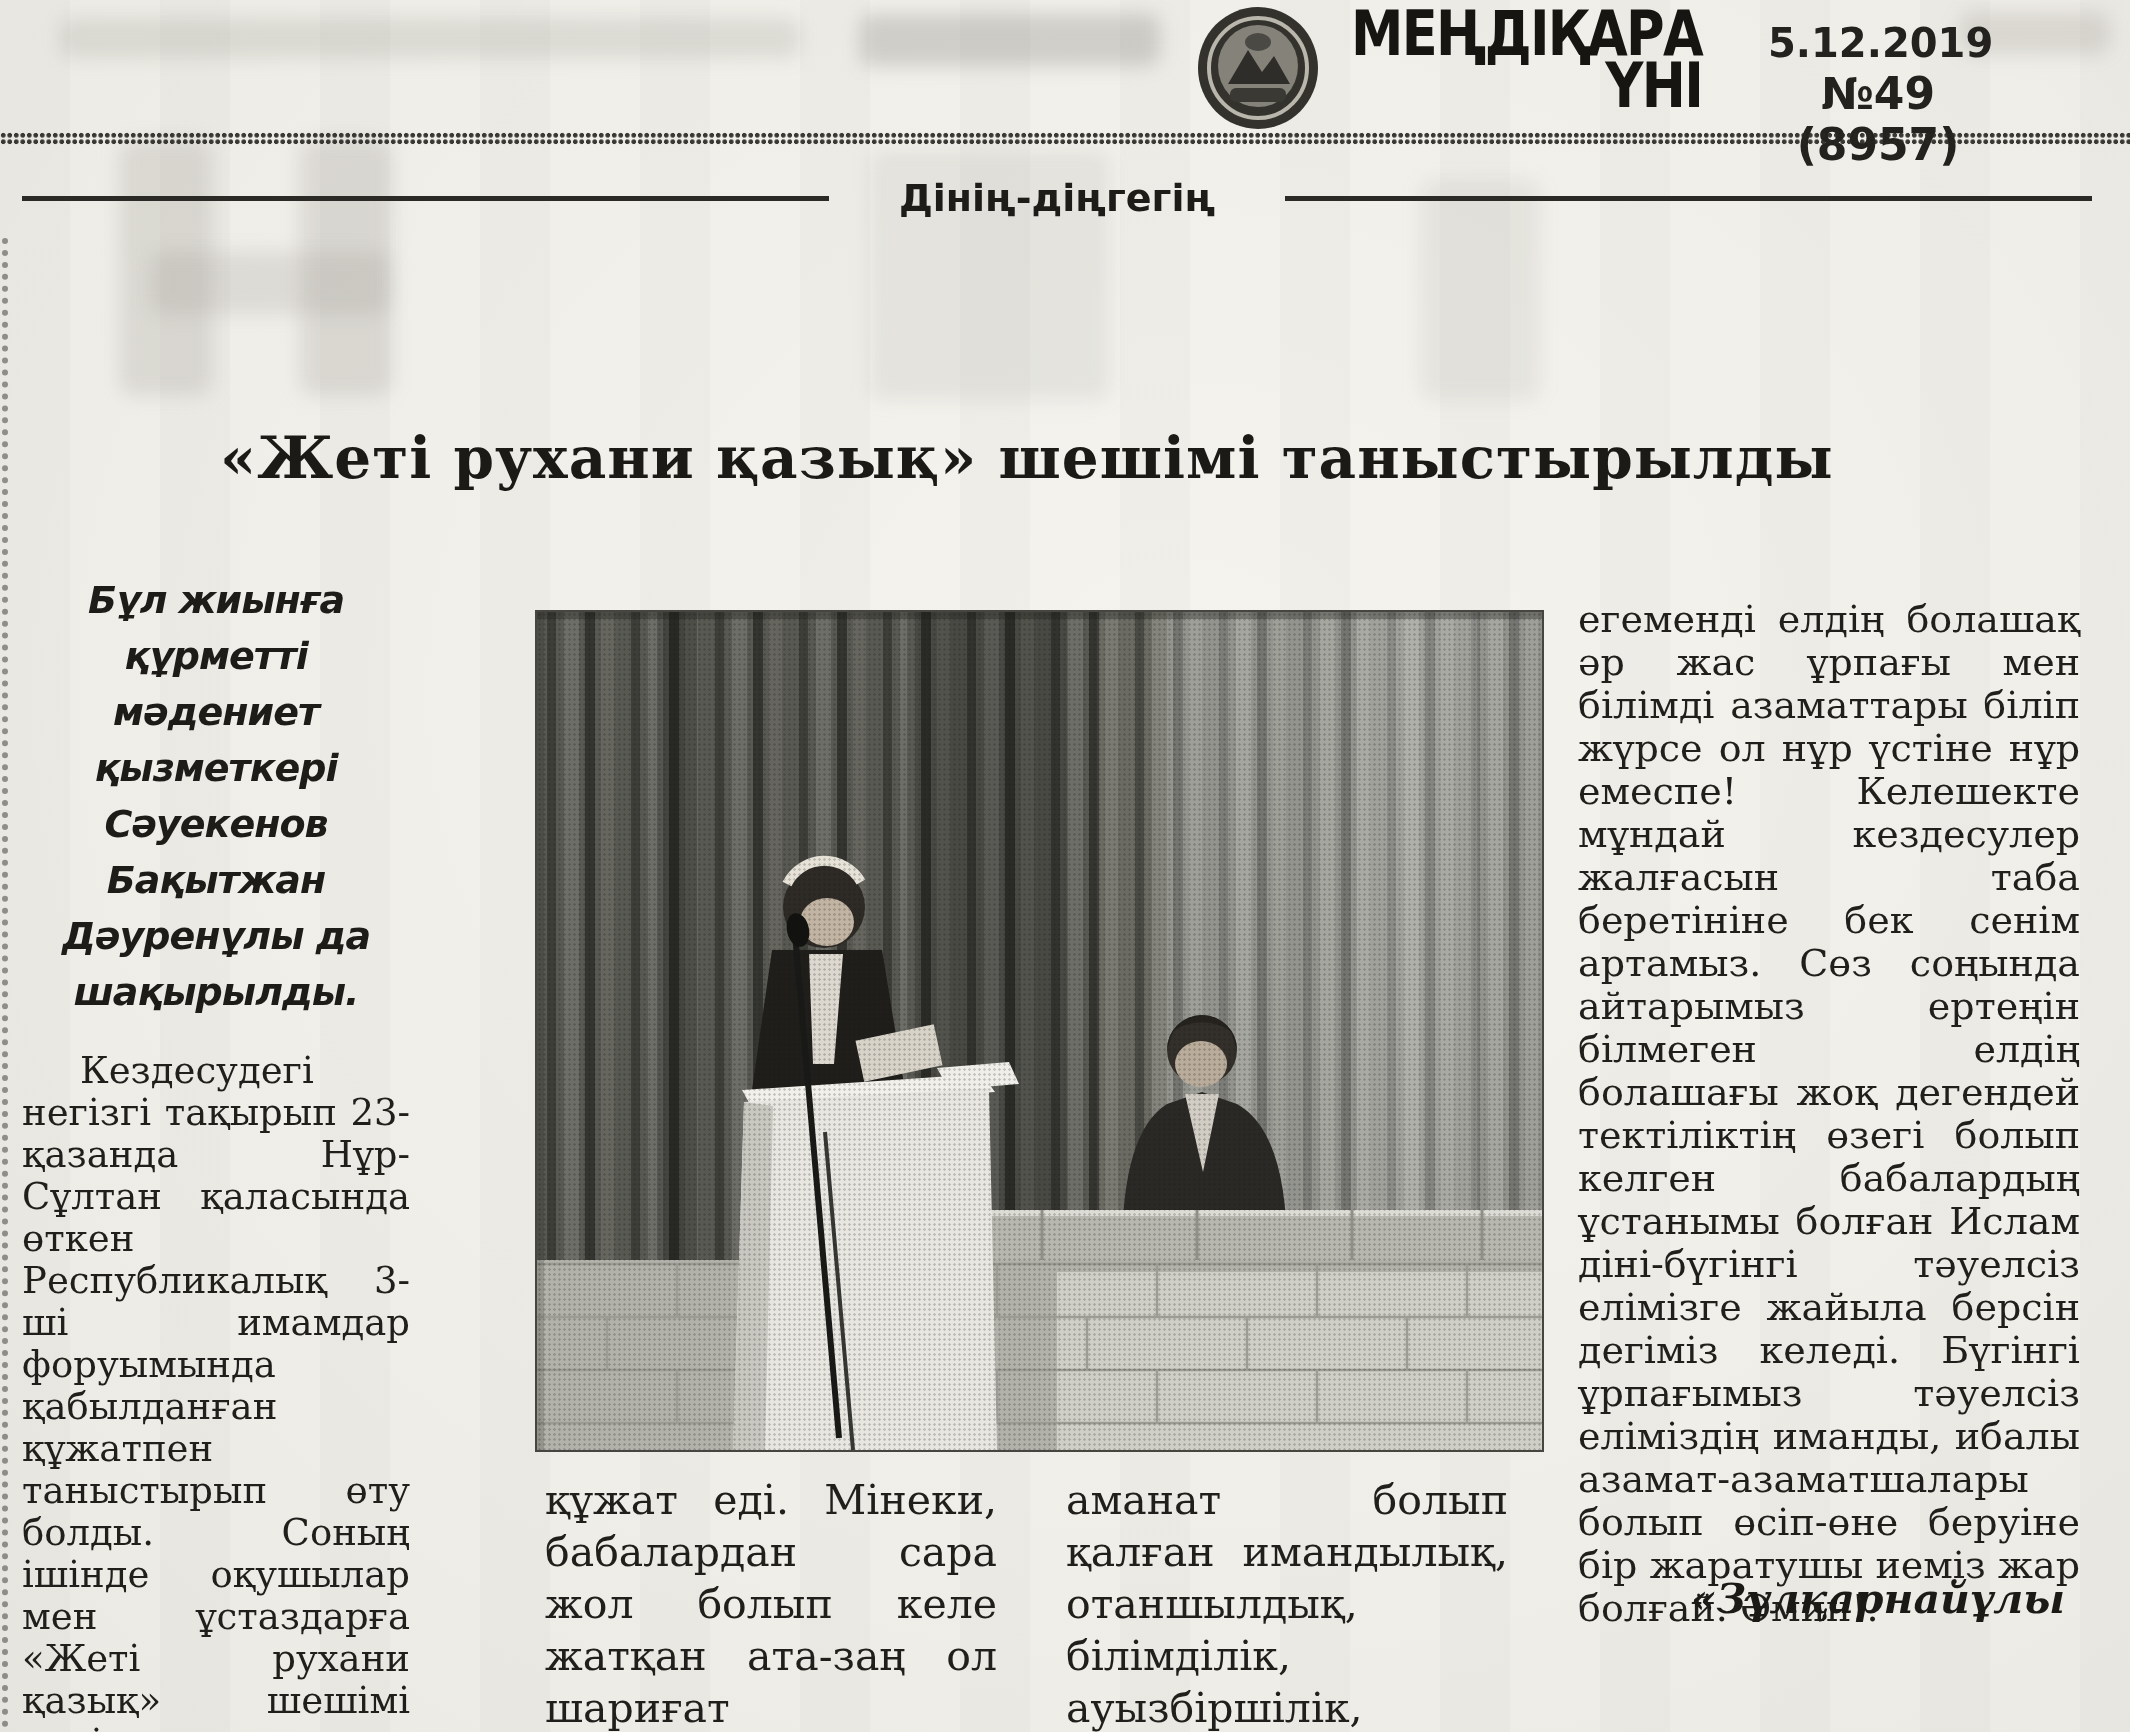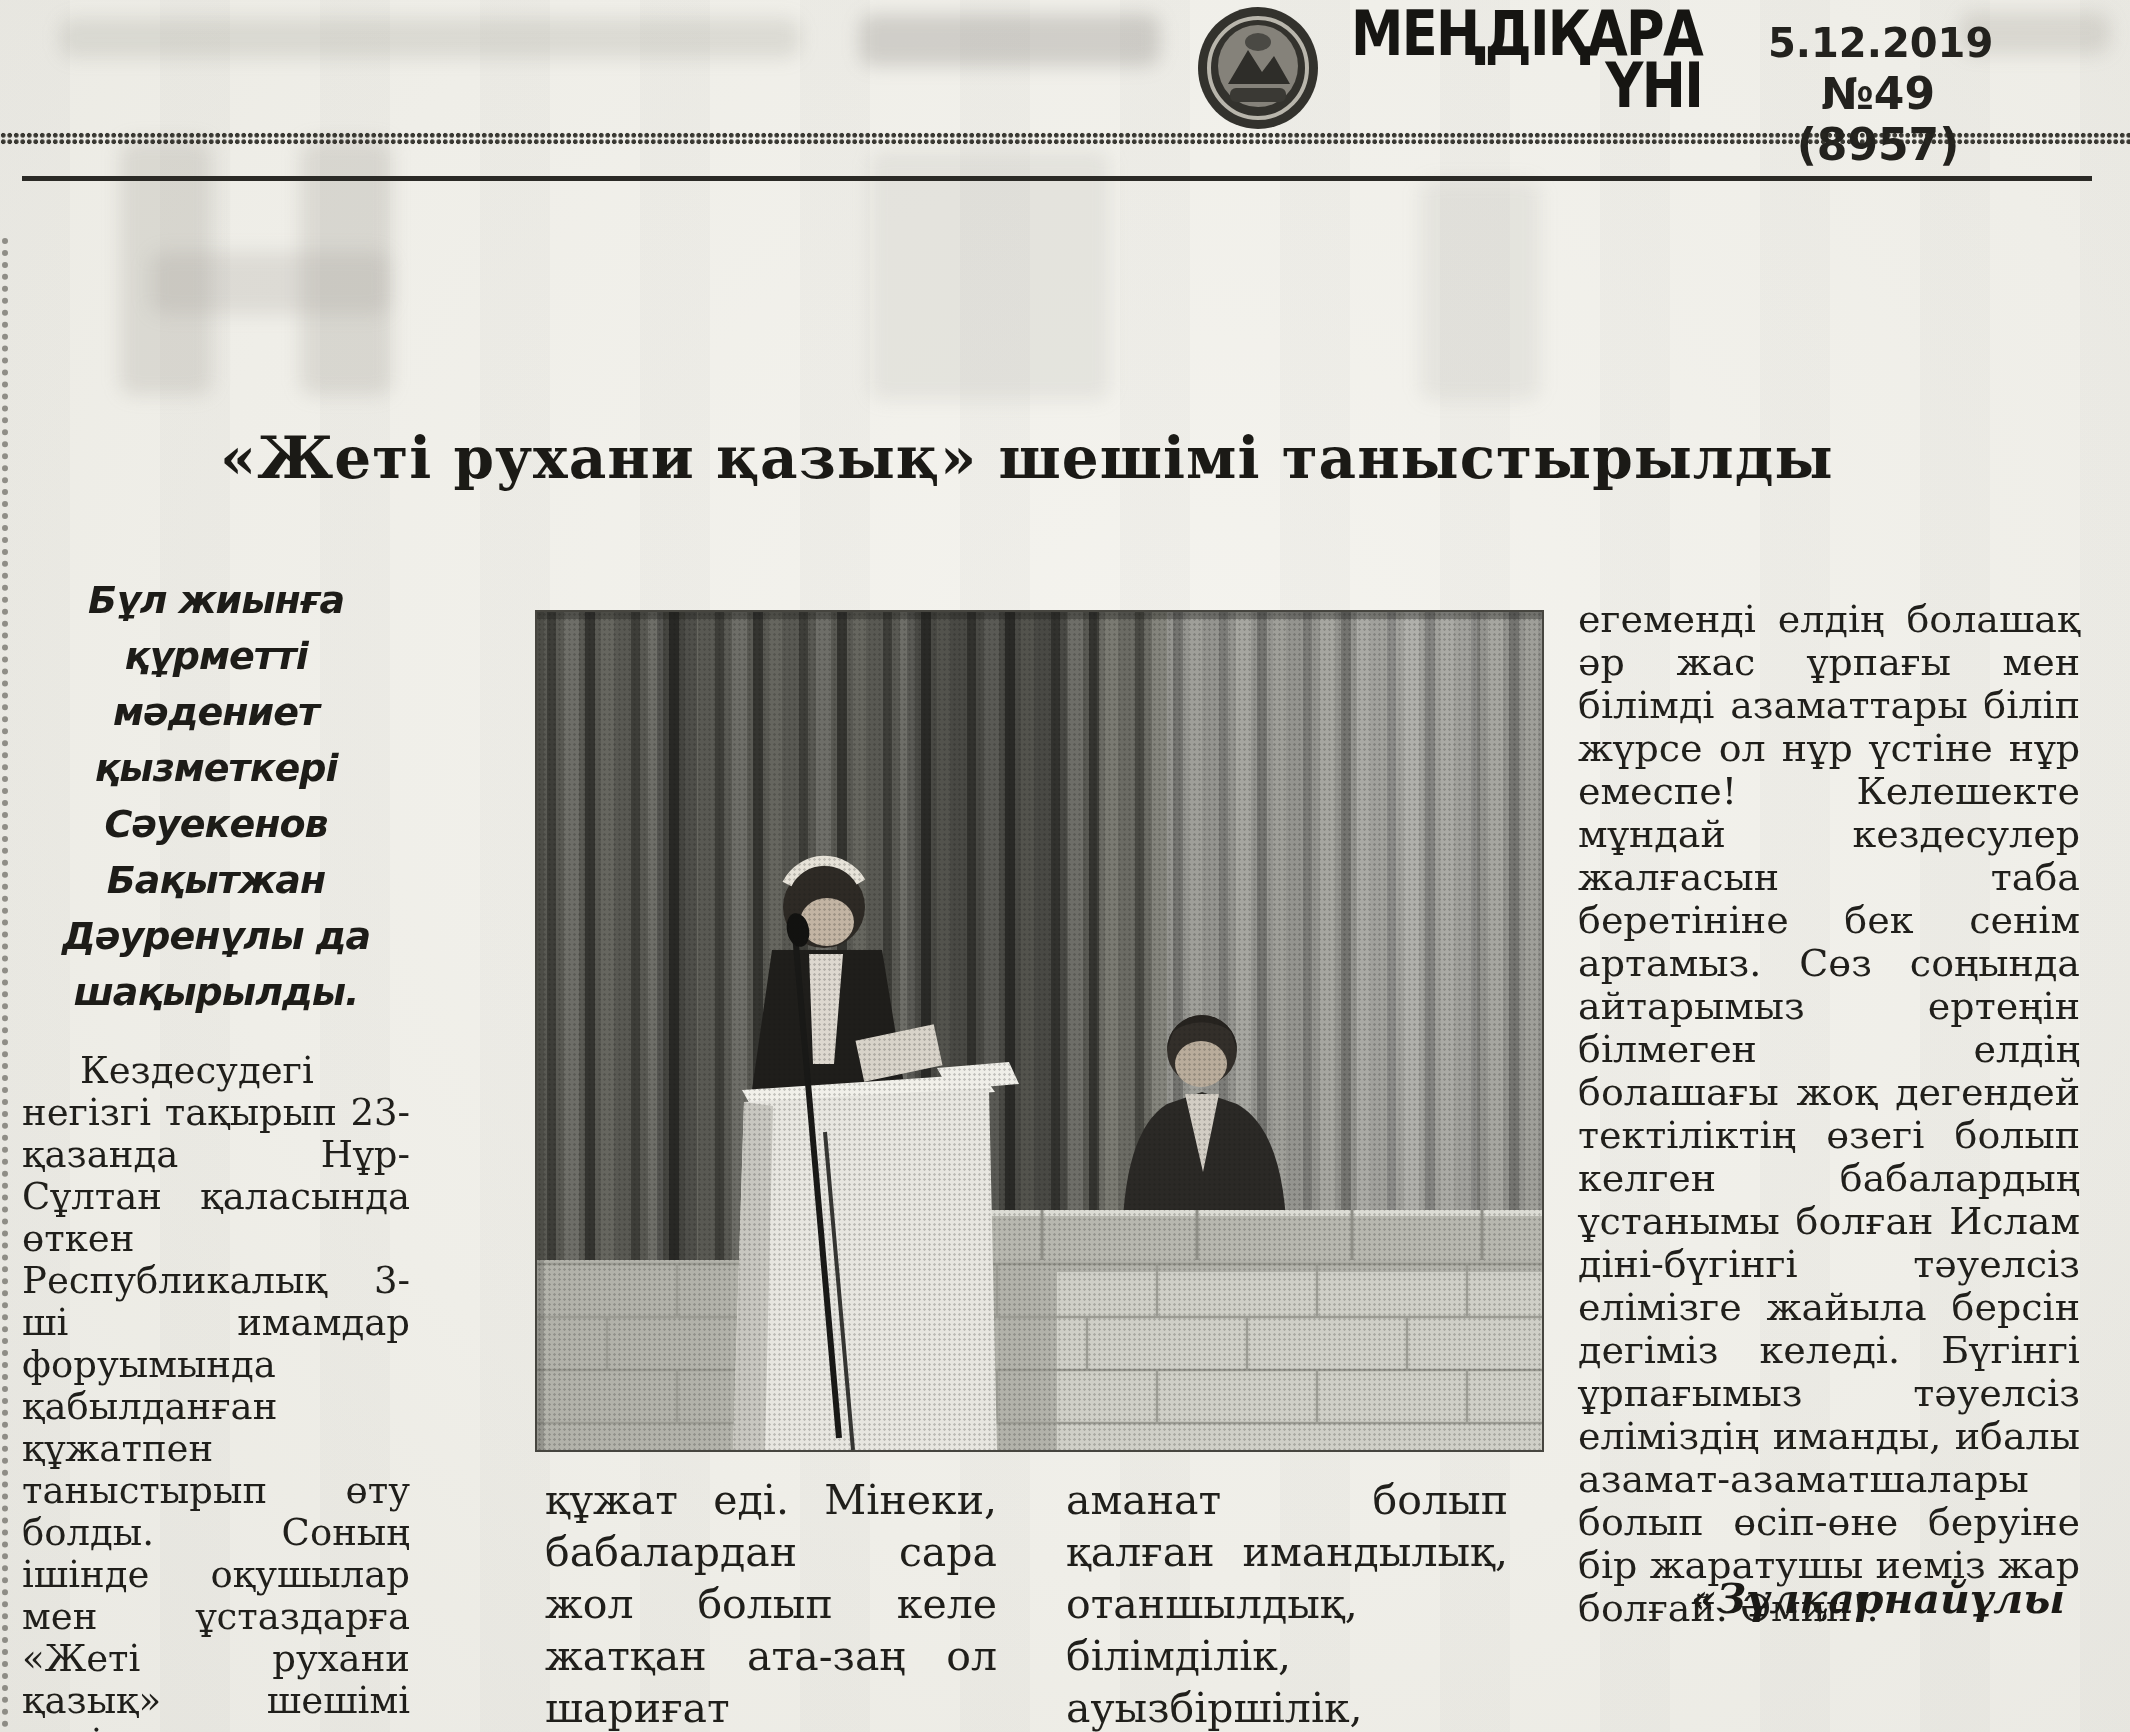--- a/index.html
+++ b/index.html
@@ -125,20 +125,21 @@
 
   <div class="issue-block">
     <div class="date">5.12.2019</div>
     <div class="num">№49 (8957)</div>
   </div>
 
   <div class="halftone-rule"></div>
 
   <div class="section-row">
     <div class="section-rule"></div>
+    <div class="section-label">Дінің-діңгегің</div>
     <div class="section-rule"></div>
   </div>
 
   <div class="subhead">«Жеті рухани қазық» шешімі таныстырылды</div>
 
   <div class="left-col">
     <div class="lead">Бұл жиынға құрметті мәдениет қызметкері Сәуекенов Бақытжан Дәуренұлы да шақырылды.</div>
     <div class="body-text body-left">Кездесудегі негізгі тақырып 23-қазанда Нұр-Сұлтан қаласында өткен Республикалық 3-ші имамдар форуымында қабылданған құжатпен таныстырып өту болды. Соның ішінде оқушылар мен ұстаздарға «Жеті рухани қазық» шешімі кеңірек таныстырылып өтті. Бұл кешегі аталарымыз салып берген қазақ хандығының негізгі заңы болған Әз-Тәуке ханның «Жеті жарғысымен», «Есім ханның ескі жолы», «Қасым ханның қасқа жолдарымен» үндескен</div>
   </div>
 

